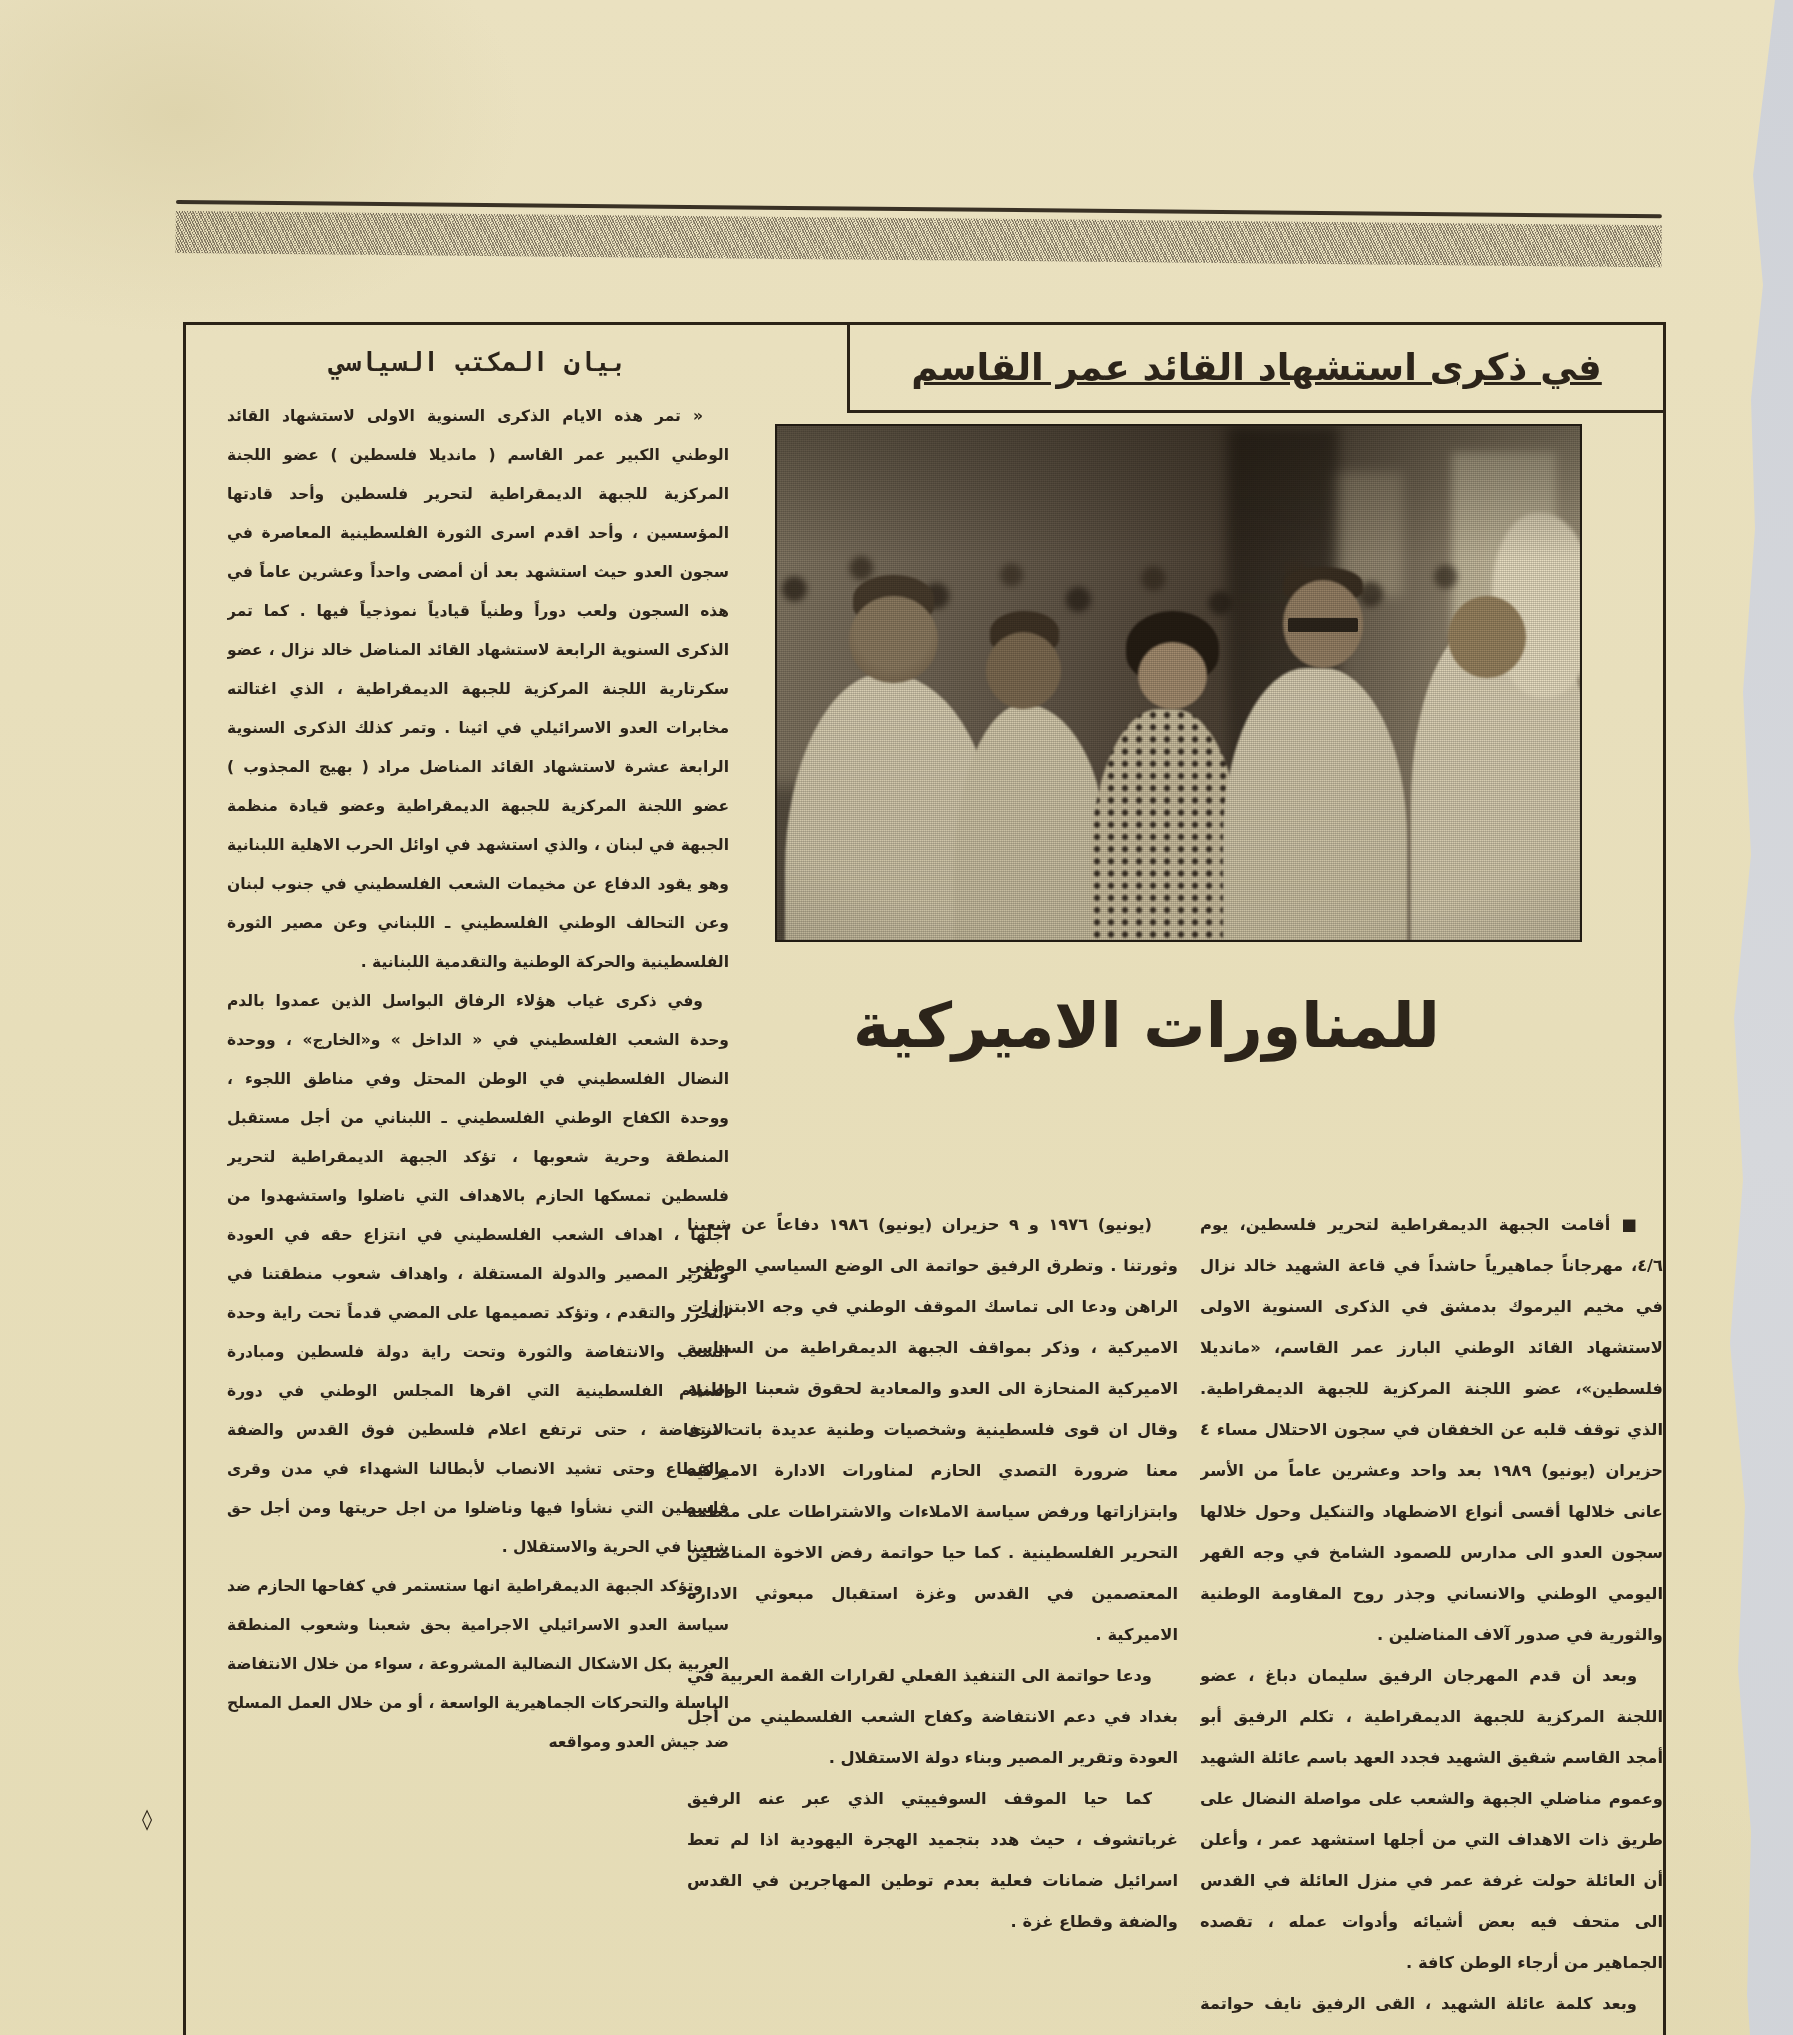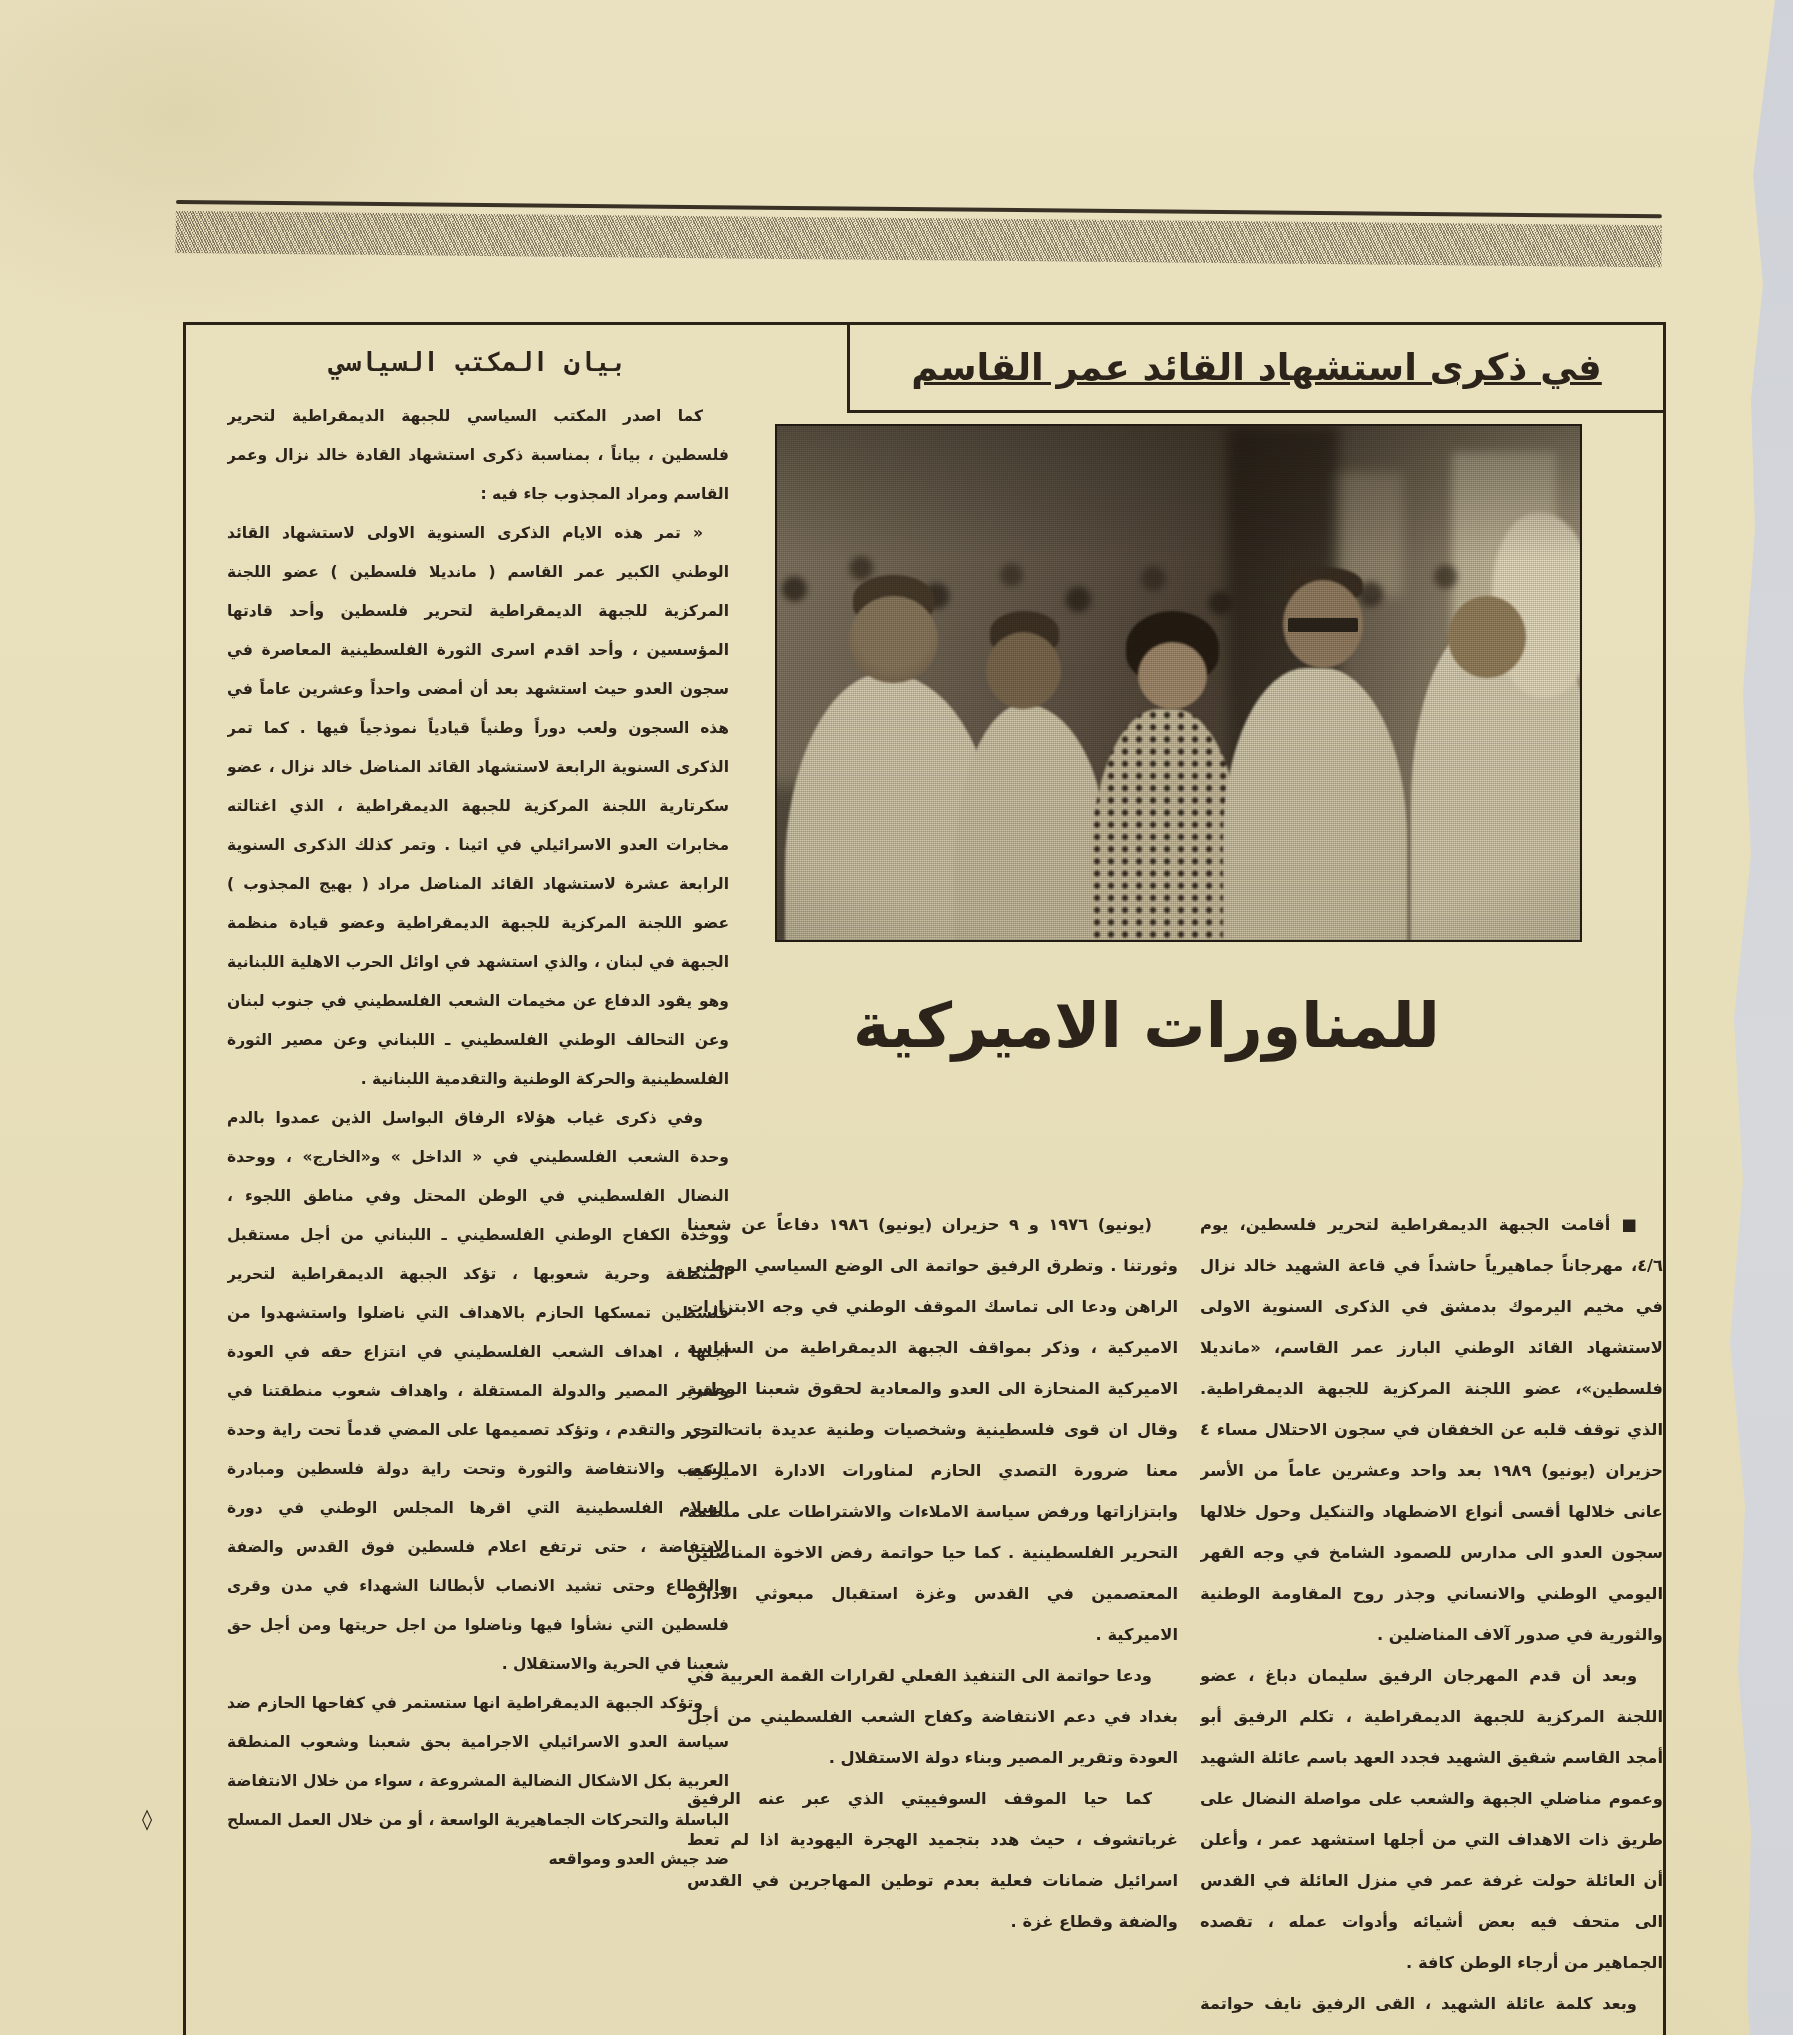--- a/index.html
+++ b/index.html
@@ -128,21 +128,20 @@
       <div class="ph-halftone"></div>
       <div class="ph-vignette"></div>
     </div>
 
     <div class="main-headline ink">
       <div>للمناورات الاميركية</div>
     </div>
 
     <div class="col col-left ink">
       <div class="col-title">بيان المكتب السياسي</div>
-      <p>كما اصدر المكتب السياسي للجبهة الديمقراطية لتحرير فلسطين ، بياناً ، بمناسبة ذكرى استشهاد القادة خالد نزال وعمر القاسم ومراد المجذوب جاء فيه :</p>
       <p>« تمر هذه الايام الذكرى السنوية الاولى لاستشهاد القائد الوطني الكبير عمر القاسم ( مانديلا فلسطين ) عضو اللجنة المركزية للجبهة الديمقراطية لتحرير فلسطين وأحد قادتها المؤسسين ، وأحد اقدم اسرى الثورة الفلسطينية المعاصرة في سجون العدو حيث استشهد بعد أن أمضى واحداً وعشرين عاماً في هذه السجون ولعب دوراً وطنياً قيادياً نموذجياً فيها . كما تمر الذكرى السنوية الرابعة لاستشهاد القائد المناضل خالد نزال ، عضو سكرتارية اللجنة المركزية للجبهة الديمقراطية ، الذي اغتالته مخابرات العدو الاسرائيلي في اثينا . وتمر كذلك الذكرى السنوية الرابعة عشرة لاستشهاد القائد المناضل مراد ( بهيج المجذوب ) عضو اللجنة المركزية للجبهة الديمقراطية وعضو قيادة منظمة الجبهة في لبنان ، والذي استشهد في اوائل الحرب الاهلية اللبنانية وهو يقود الدفاع عن مخيمات الشعب الفلسطيني في جنوب لبنان وعن التحالف الوطني الفلسطيني ـ اللبناني وعن مصير الثورة الفلسطينية والحركة الوطنية والتقدمية اللبنانية .</p>
       <p>وفي ذكرى غياب هؤلاء الرفاق البواسل الذين عمدوا بالدم وحدة الشعب الفلسطيني في « الداخل » و«الخارج» ، ووحدة النضال الفلسطيني في الوطن المحتل وفي مناطق اللجوء ، ووحدة الكفاح الوطني الفلسطيني ـ اللبناني من أجل مستقبل المنطقة وحرية شعوبها ، تؤكد الجبهة الديمقراطية لتحرير فلسطين تمسكها الحازم بالاهداف التي ناضلوا واستشهدوا من أجلها ، اهداف الشعب الفلسطيني في انتزاع حقه في العودة وتقرير المصير والدولة المستقلة ، واهداف شعوب منطقتنا في التحرر والتقدم ، وتؤكد تصميمها على المضي قدماً تحت راية وحدة الشعب والانتفاضة والثورة وتحت راية دولة فلسطين ومبادرة السلام الفلسطينية التي اقرها المجلس الوطني في دورة الانتفاضة ، حتى ترتفع اعلام فلسطين فوق القدس والضفة والقطاع وحتى تشيد الانصاب لأبطالنا الشهداء في مدن وقرى فلسطين التي نشأوا فيها وناضلوا من اجل حريتها ومن أجل حق شعبنا في الحرية والاستقلال .</p>
       <p>وتؤكد الجبهة الديمقراطية انها ستستمر في كفاحها الحازم ضد سياسة العدو الاسرائيلي الاجرامية بحق شعبنا وشعوب المنطقة العربية بكل الاشكال النضالية المشروعة ، سواء من خلال الانتفاضة الباسلة والتحركات الجماهيرية الواسعة ، أو من خلال العمل المسلح ضد جيش العدو ومواقعه</p>
     </div>
 
     <div class="col col-mid ink">
       <p>(يونيو) ١٩٧٦ و ٩ حزيران (يونيو) ١٩٨٦ دفاعاً عن شعبنا وثورتنا . وتطرق الرفيق حواتمة الى الوضع السياسي الوطني الراهن ودعا الى تماسك الموقف الوطني في وجه الابتزازات الاميركية ، وذكر بمواقف الجبهة الديمقراطية من السياسة الاميركية المنحازة الى العدو والمعادية لحقوق شعبنا الوطنية وقال ان قوى فلسطينية وشخصيات وطنية عديدة باتت ترى معنا ضرورة التصدي الحازم لمناورات الادارة الاميركية وابتزازاتها ورفض سياسة الاملاءات والاشتراطات على منظمة التحرير الفلسطينية . كما حيا حواتمة رفض الاخوة المناضلين المعتصمين في القدس وغزة استقبال مبعوثي الادارة الاميركية .</p>
       <p>ودعا حواتمة الى التنفيذ الفعلي لقرارات القمة العربية في بغداد في دعم الانتفاضة وكفاح الشعب الفلسطيني من أجل العودة وتقرير المصير وبناء دولة الاستقلال .</p>
       <p>كما حيا الموقف السوفييتي الذي عبر عنه الرفيق غرباتشوف ، حيث هدد بتجميد الهجرة اليهودية اذا لم تعط اسرائيل ضمانات فعلية بعدم توطين المهاجرين في القدس والضفة وقطاع غزة .</p>
     </div>

